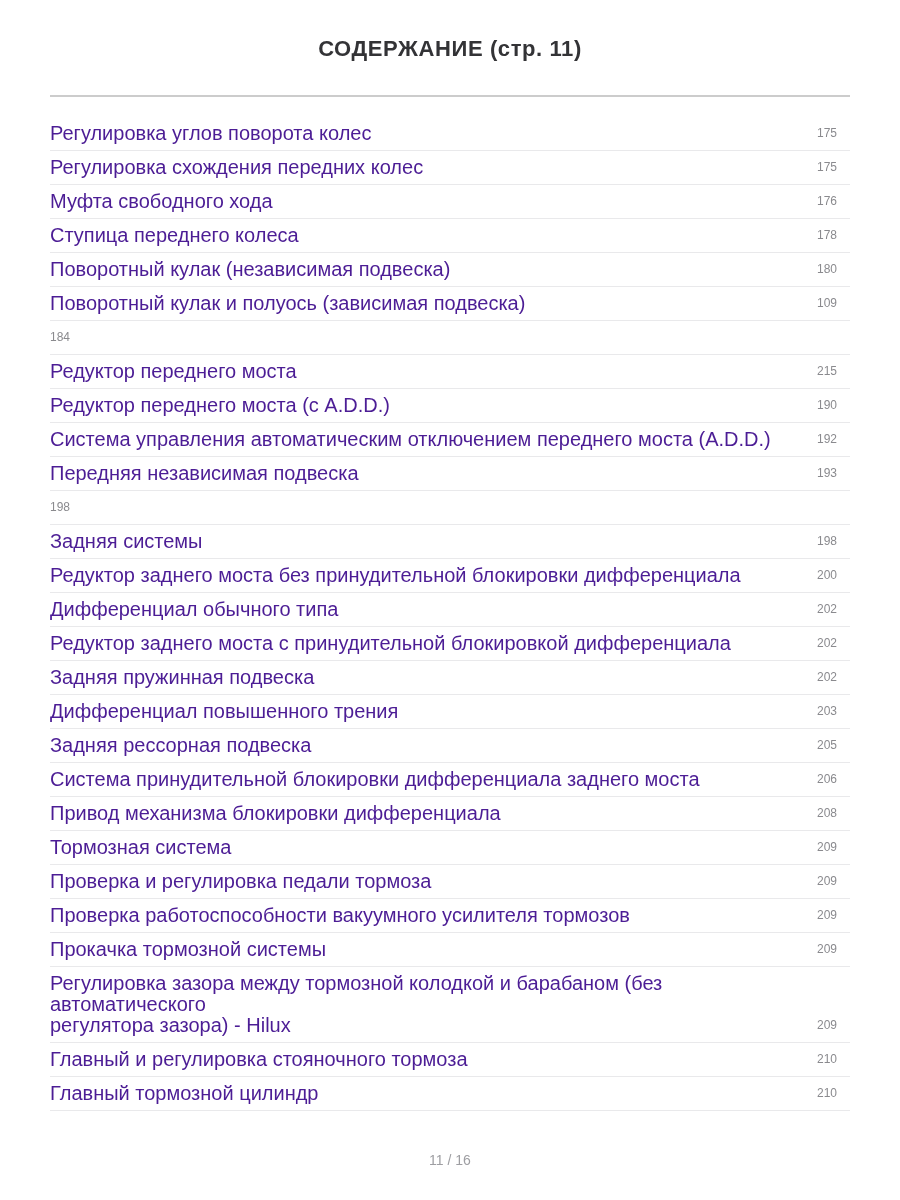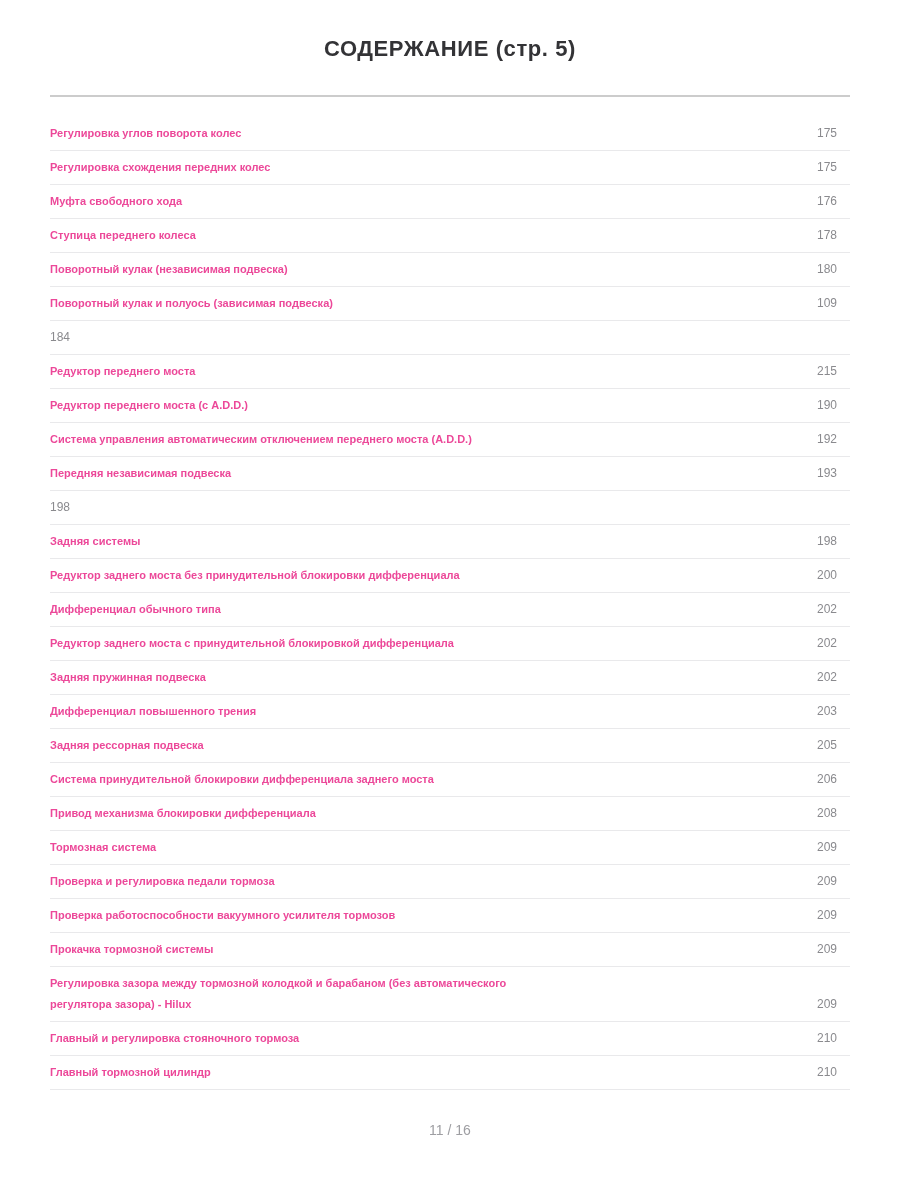--- a/index.html
+++ b/index.html
@@ -33,48 +33,47 @@
   }
   .toc-row {
     display: flex;
     align-items: flex-end;
     justify-content: space-between;
     padding: 6px 0;
     border-bottom: 1px solid #e9e9eb;
   }
   .toc-row-title {
     flex: 1 1 auto;
-    font-size: 11px;
+    font-size: 20px;
     line-height: 21px;
-    color: #ec4899;
+    color: #4c1d95;
     white-space: pre-line;
     padding-right: 30px;
-    font-weight: bold;
   }
   .toc-row-page {
     flex: 0 0 auto;
     font-size: 12px;
     line-height: 21px;
     color: #8a8a8e;
     padding-right: 13px;
     text-align: right;
   }
   .page-footer {
-    margin-top: 32px;
+    margin-top: 41px;
     text-align: center;
     font-size: 14px;
     color: #9e9ea2;
   }
 </style>
 </head>
 <body>
 
 <div class="page">
 
-  <div class="page-title">СОДЕРЖАНИЕ (стр. 5)</div>
+  <div class="page-title">СОДЕРЖАНИЕ (стр. 11)</div>
 
   <div class="header-rule"></div>
 
   <div class="toc">
     <div class="toc-row">
       <span class="toc-row-title">Регулировка углов поворота колес</span>
       <span class="toc-row-page">175</span>
     </div>
 
     <div class="toc-row">

